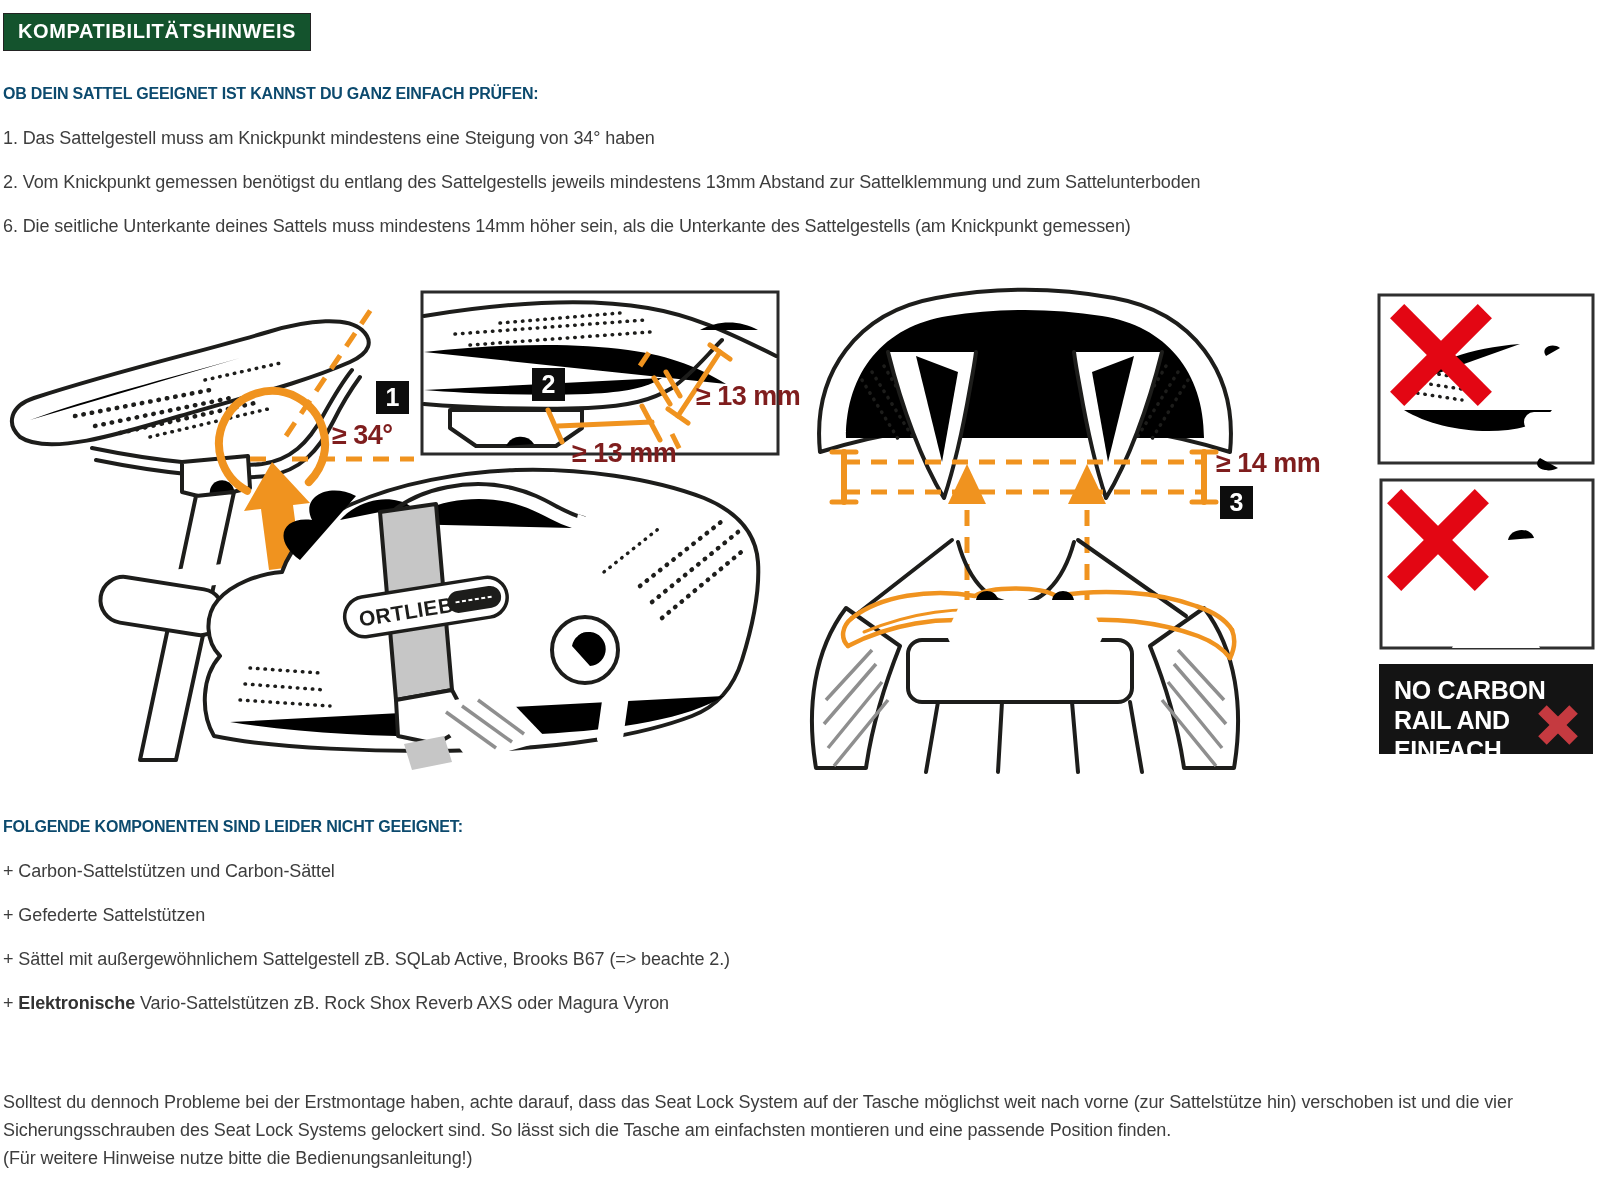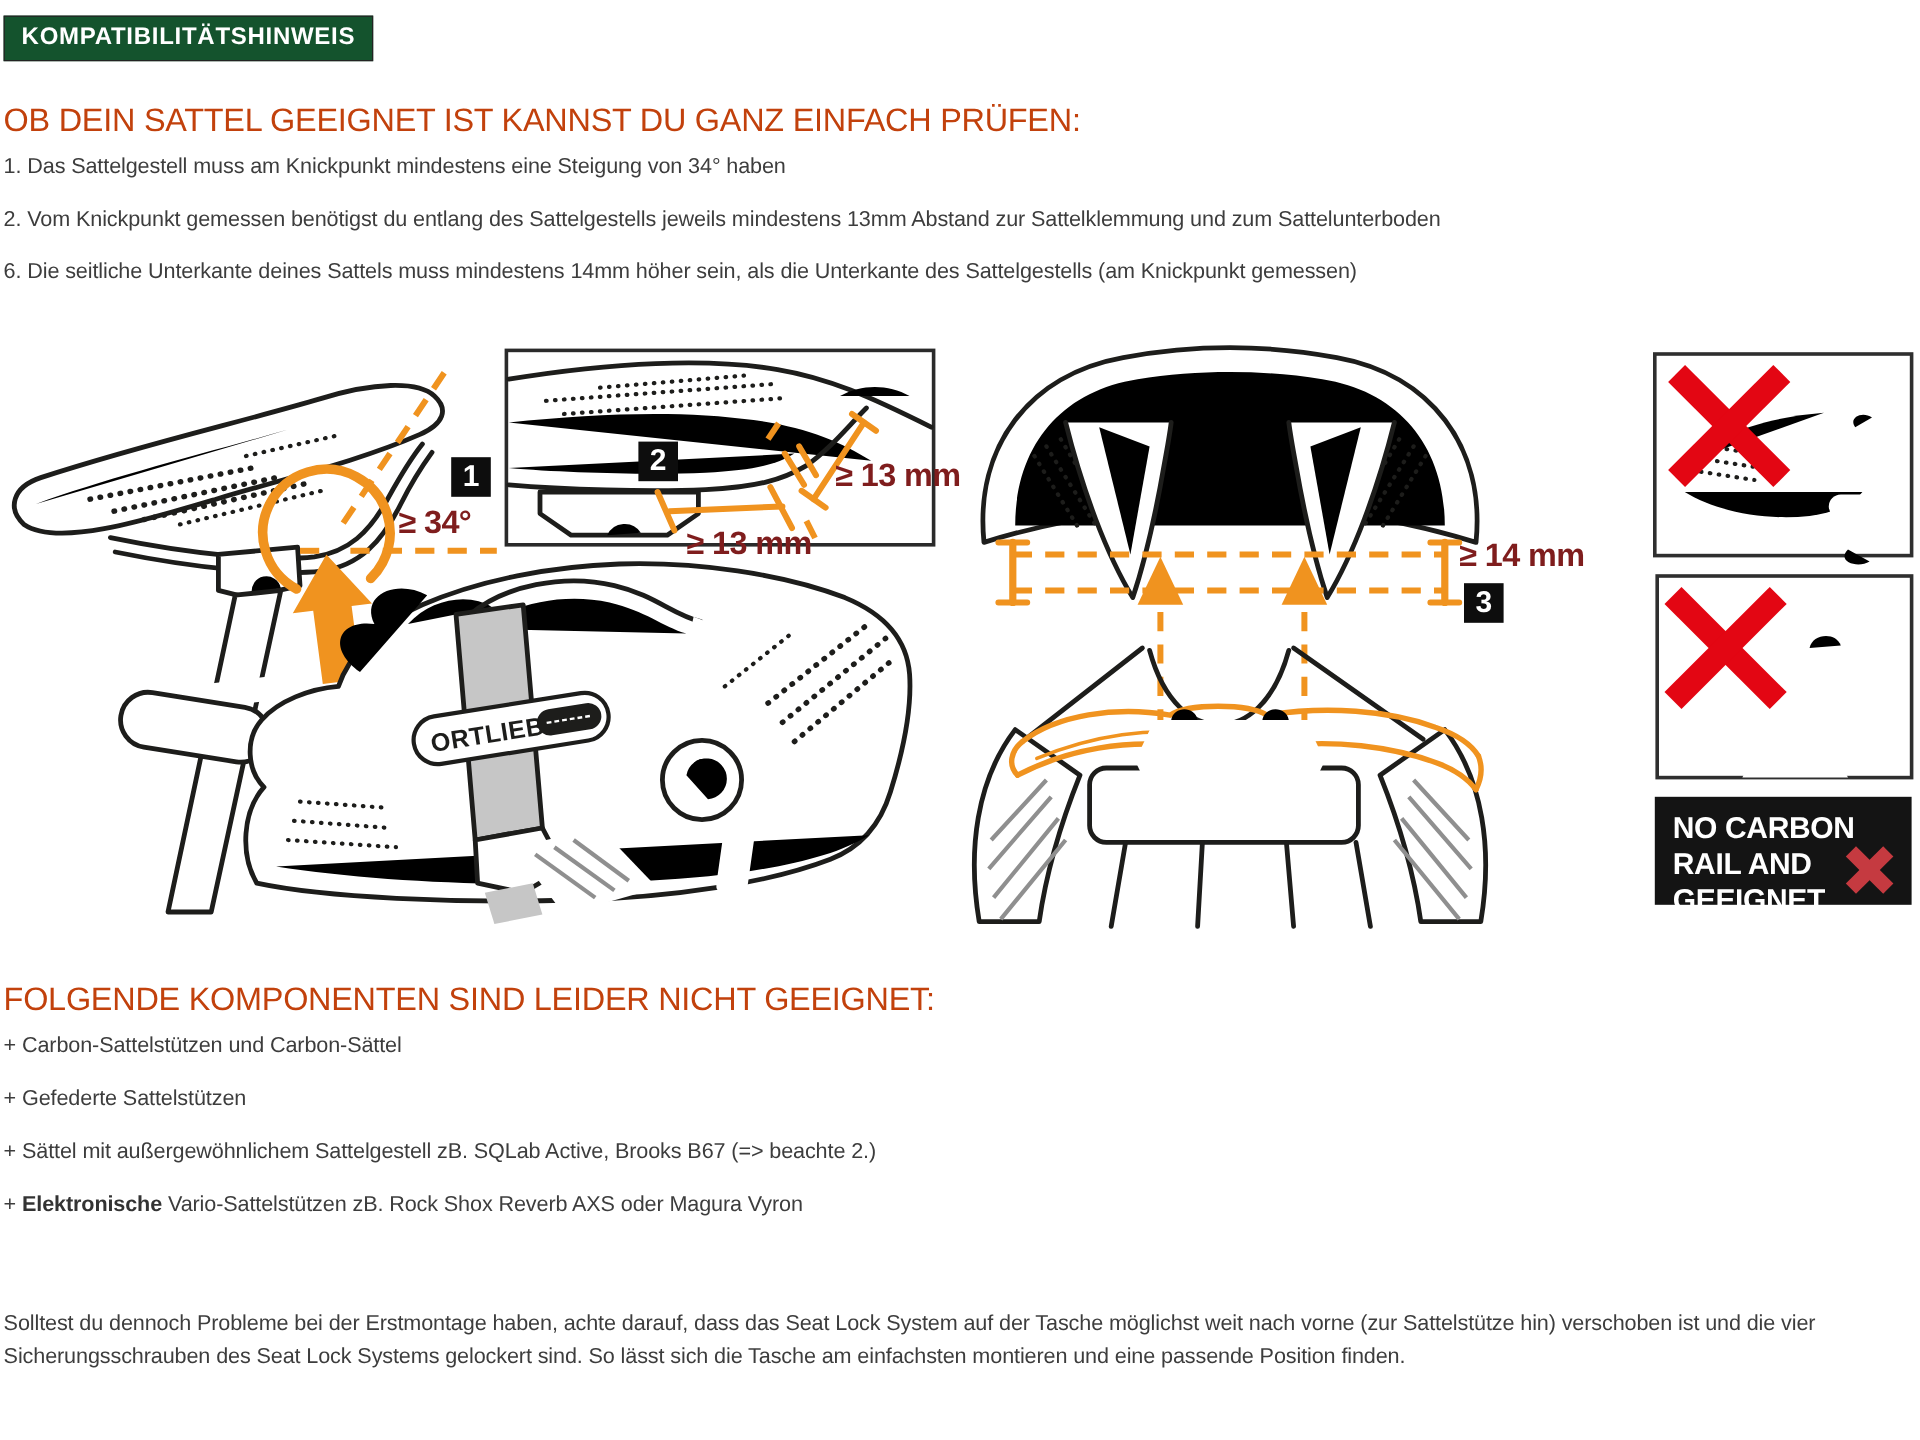--- a/index.html
+++ b/index.html
@@ -4,21 +4,21 @@
 <style>
   html,body{margin:0;padding:0;background:#fff;}
   body{width:1600px;height:1200px;position:relative;overflow:hidden;
        font-family:"Liberation Sans", sans-serif;color:#3d3d3d;}
   .abs{position:absolute;}
   svg{position:absolute;left:0;top:0;pointer-events:none;}
 
   
   .title-badge{left:3px;top:13px;background:#14532d;border:1px solid #232323;color:#fff;
     font-weight:bold;font-size:20px;letter-spacing:.6px;padding:6px 14px 7px 14px;}
-  .h-bold{font-weight:normal;font-size:27px;color:#c2410c;letter-spacing:-.2px;white-space:nowrap;}
+  .h-bold{font-weight:bold;font-size:16px;color:#0c4a6e;letter-spacing:-.2px;white-space:nowrap;}
   .body-line{font-size:18px;color:#3d3d3d;letter-spacing:-.1px;white-space:nowrap;}
   .body-line b{color:#333;}
   .check-head{left:3px;top:85px;}
   .ci0{left:3px;top:128px;} .ci1{left:3px;top:172px;} .ci2{left:3px;top:216px;}
   .uh{left:3px;top:818px;}
   .ui0{left:3px;top:861px;} .ui1{left:3px;top:905px;} .ui2{left:3px;top:949px;} .ui3{left:3px;top:993px;}
   .footer-par{left:3px;top:1088px;width:1560px;font-size:18px;line-height:28px;
     color:#3d3d3d;letter-spacing:-.1px;}
   .footer-note{margin-top:0px;}
 
@@ -281,28 +281,29 @@
 <div class="abs num-badge nb3">3</div>
 
 <div class="abs measure m1">≥ 34°</div>
 <div class="abs measure m2a">≥ 13 mm</div>
 <div class="abs measure m2b">≥ 13 mm</div>
 <div class="abs measure m3">≥ 14 mm</div>
 
 <div class="abs nc-badge">
   <div class="nc-line">NO CARBON</div>
   <div class="nc-line">RAIL AND</div>
-  <div class="nc-line">GEEIGNET</div>
+  <div class="nc-line">EINFACH</div>
   <span class="nc-x">
       <i class="a"></i>
       <i class="b"></i>
     </span>
 </div>
 
 <div class="abs h-bold uh">FOLGENDE KOMPONENTEN SIND LEIDER NICHT GEEIGNET:</div>
 <div class="abs body-line ui0"><span>+ </span><b></b><span>Carbon-Sattelstützen und Carbon-Sättel</span></div>
 <div class="abs body-line ui1"><span>+ </span><b></b><span>Gefederte Sattelstützen</span></div>
 <div class="abs body-line ui2"><span>+ </span><b></b><span>Sättel mit außergewöhnlichem Sattelgestell zB. SQLab Active, Brooks B67 (=&gt; beachte 2.)</span></div>
 <div class="abs body-line ui3"><span>+ </span><b>Elektronische</b><span> Vario-Sattelstützen zB. Rock Shox Reverb AXS oder Magura Vyron</span></div>
 
 <div class="abs footer-par">
   <div>Solltest du dennoch Probleme bei der Erstmontage haben, achte darauf, dass das Seat Lock System auf der Tasche möglichst weit nach vorne (zur Sattelstütze hin) verschoben ist und die vier Sicherungsschrauben des Seat Lock Systems gelockert sind. So lässt sich die Tasche am einfachsten montieren und eine passende Position finden.</div>
+  <div class="footer-note">(Für weitere Hinweise nutze bitte die Bedienungsanleitung!)</div>
 </div>
 
 </body></html>

